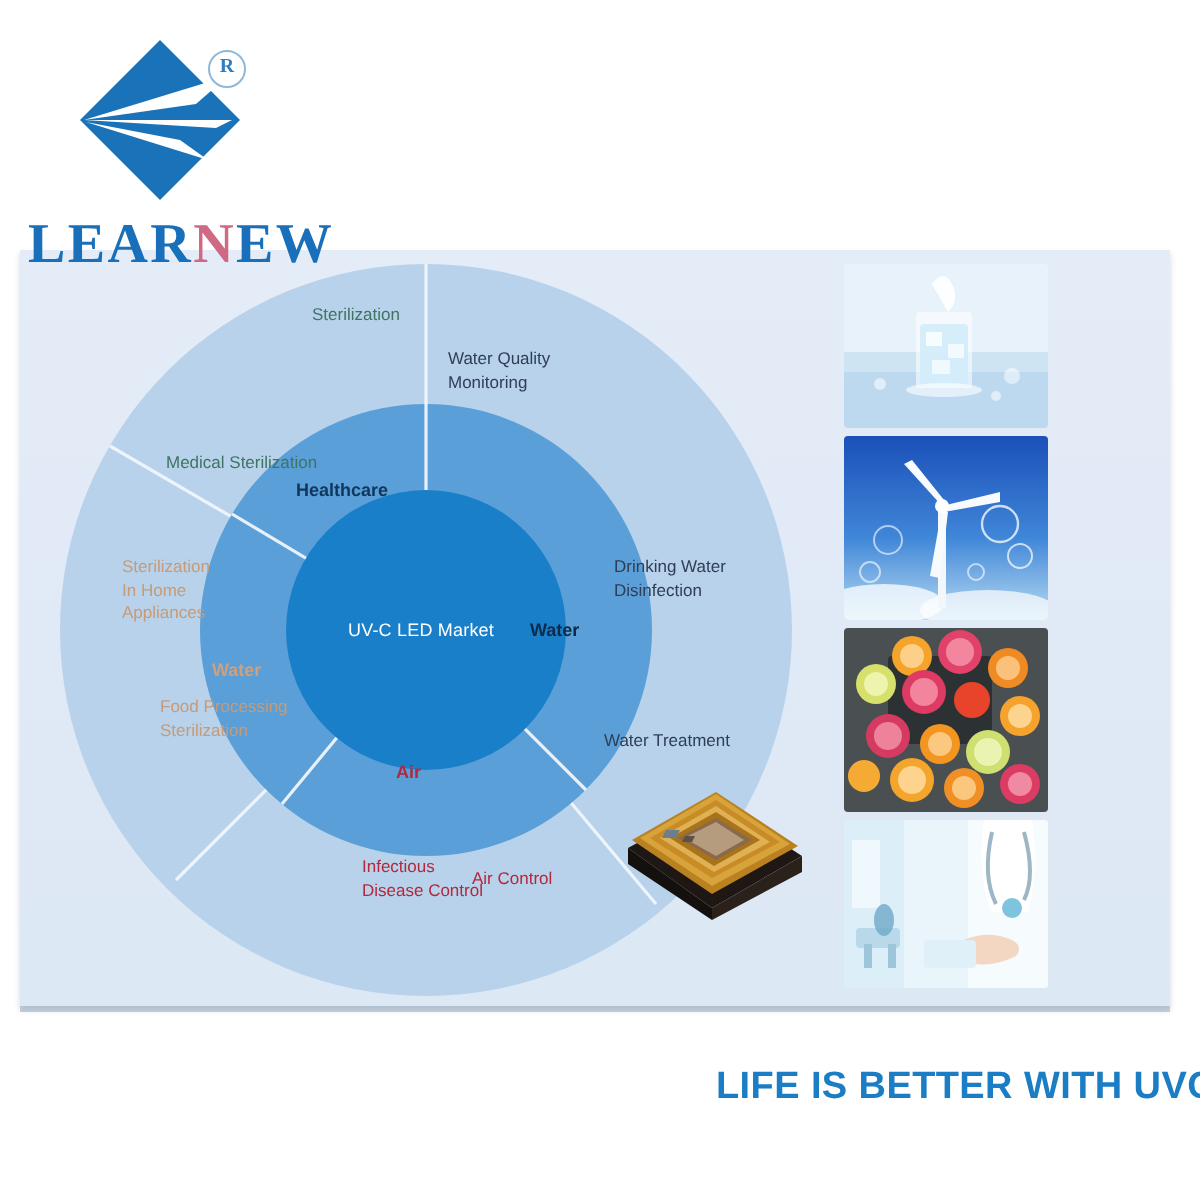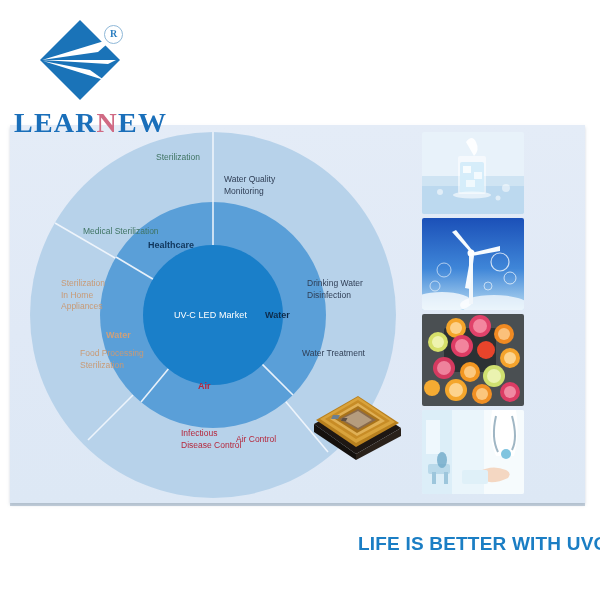--- a/index.html
+++ b/index.html
@@ -141,21 +141,21 @@
 Sterilization</div>
 
     <div class="lbl ar" style="left:121px;top:298px;margin-left:32px;">Infectious
 Disease Control</div>
     <div class="lbl ar" style="left:208px;top:304px;">Air Control</div>
 
     <div class="lbl wt" style="left:196px;top:44px;">Water Quality
 Monitoring</div>
     <div class="lbl wt" style="left:279px;top:148px;">Drinking Water
 Disinfection</div>
-    <div class="lbl wt" style="left:274px;top:218px;">Water Treatment</div>
+    <div class="lbl wt" style="left:274px;top:235px;">Water Treatment</div>
   </div>
 
   <div style="position:absolute;left:306px;top:378px;width:100px;height:82px;">
     <svg viewBox="0 0 100 82" xmlns="http://www.w3.org/2000/svg">
 
       <polygon points="8,46 52,22 95,50 50,76" fill="#1e1713"></polygon>
       <polygon points="8,46 8,54 50,82 50,76" fill="#14100d"></polygon>
       <polygon points="50,76 50,82 95,58 95,50" fill="#2a211a"></polygon>
 
       <polygon points="10,42 52,18 93,45 50,69" fill="#b9811f"></polygon>

